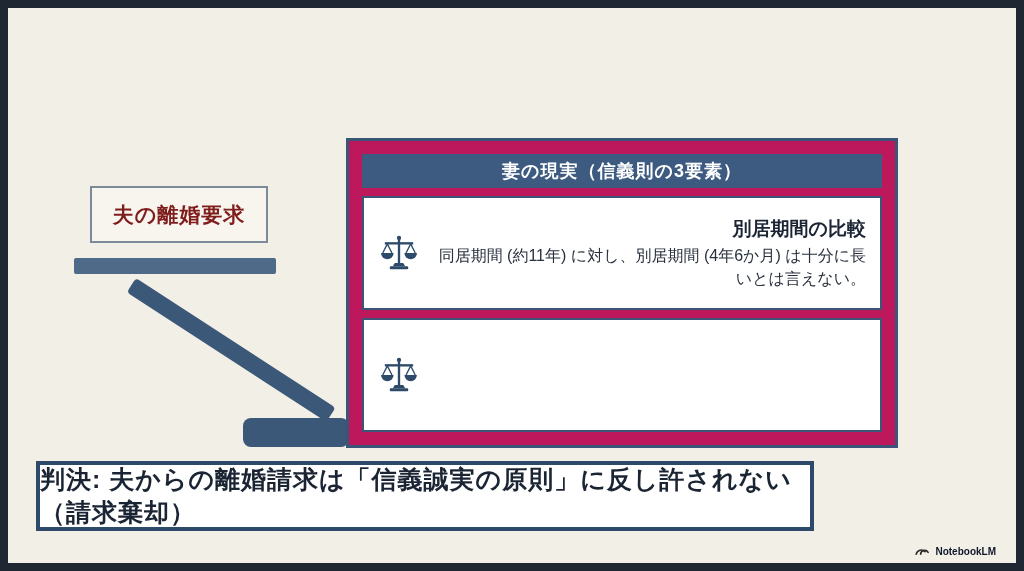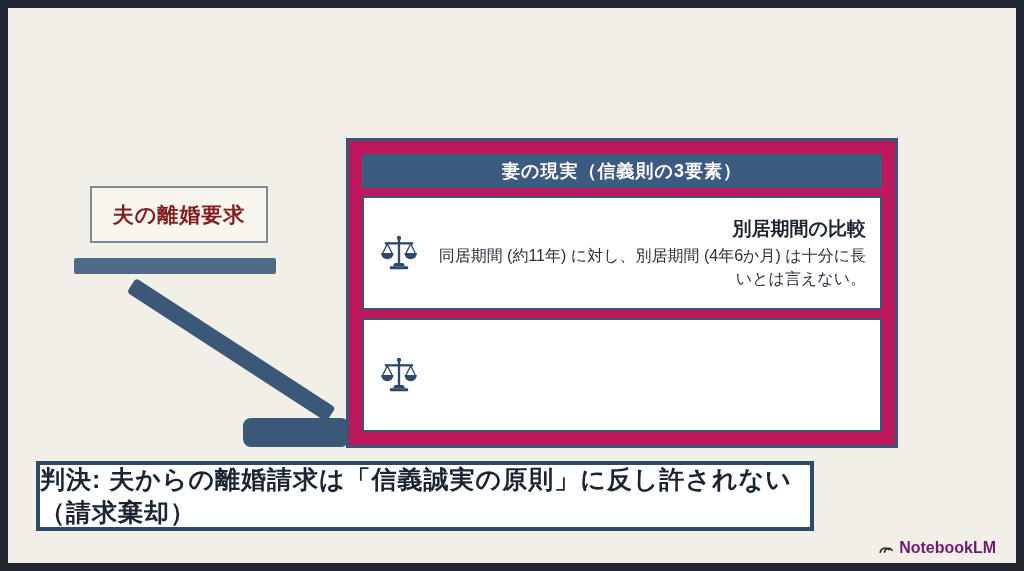--- a/index.html
+++ b/index.html
@@ -99,22 +99,22 @@
     background: #ffffff;
     border: 4px solid #2e4a6b;
     display: flex; align-items: center; justify-content: center;
     font-size: 25px; font-weight: bold; color: #1a2433;
     letter-spacing: 1px;
     z-index: 5;
   }
   
   .footer {
     position: absolute; right: 20px; bottom: 6px;
-    display: flex; align-items: center; gap: 5px;
-    font-size: 16px; font-weight: 600; color: #701a75;
+    display: flex; align-items: flex-end; gap: 5px;
+    font-size: 10px; font-weight: 600; color: #0f172a;
     z-index: 6;
   }
 </style>
 </head>
 <body>
 
 <div class="frame">
   <div class="canvas">
 
 

